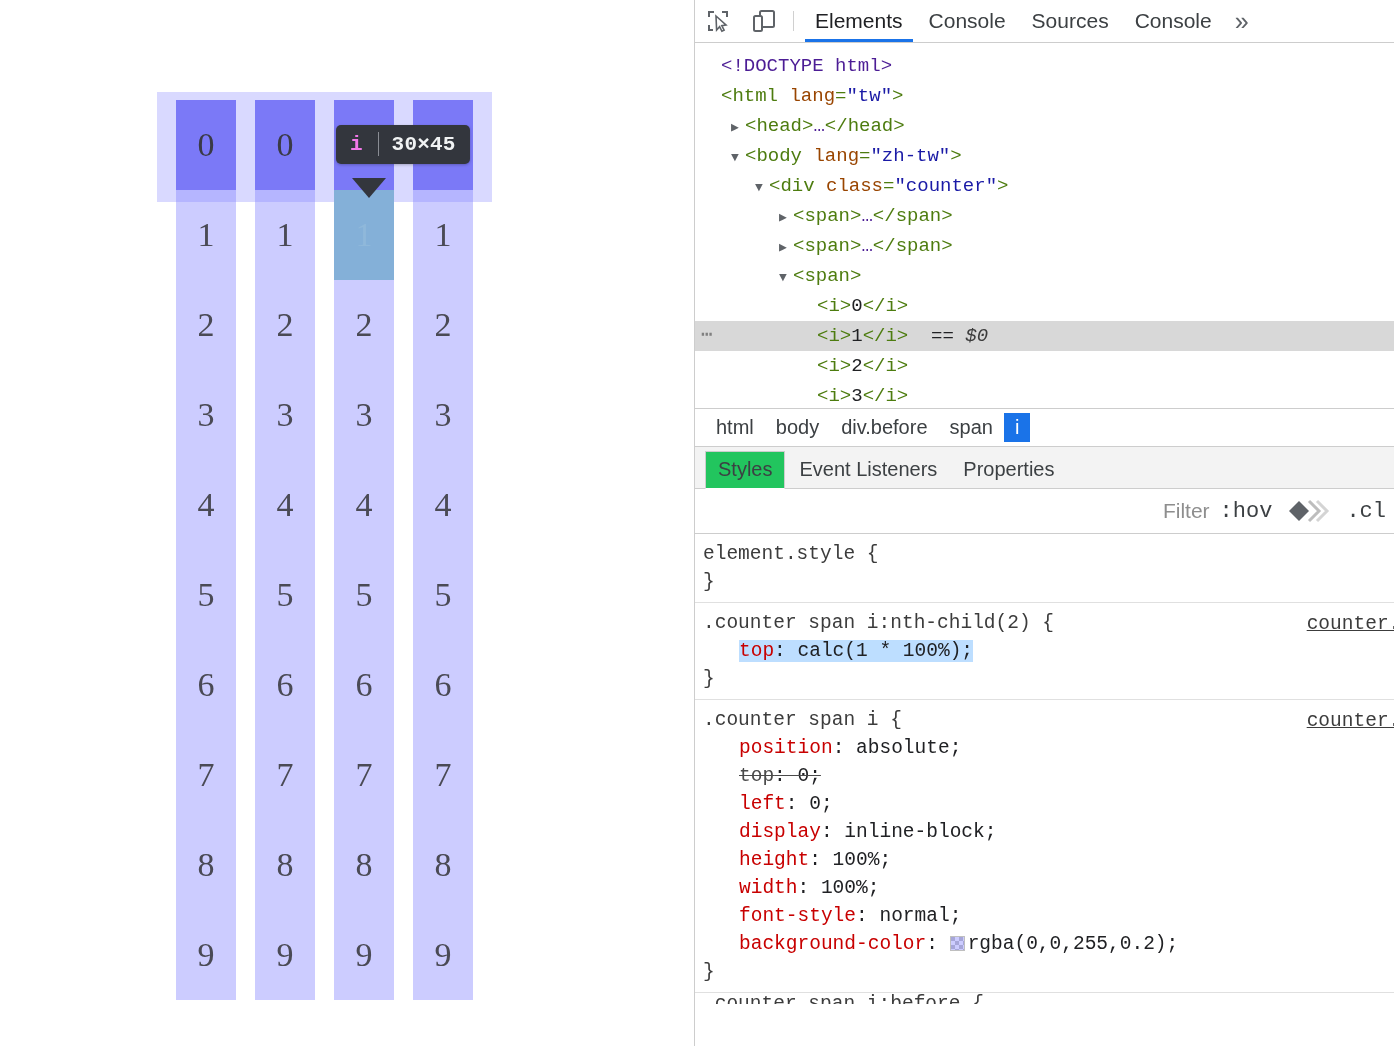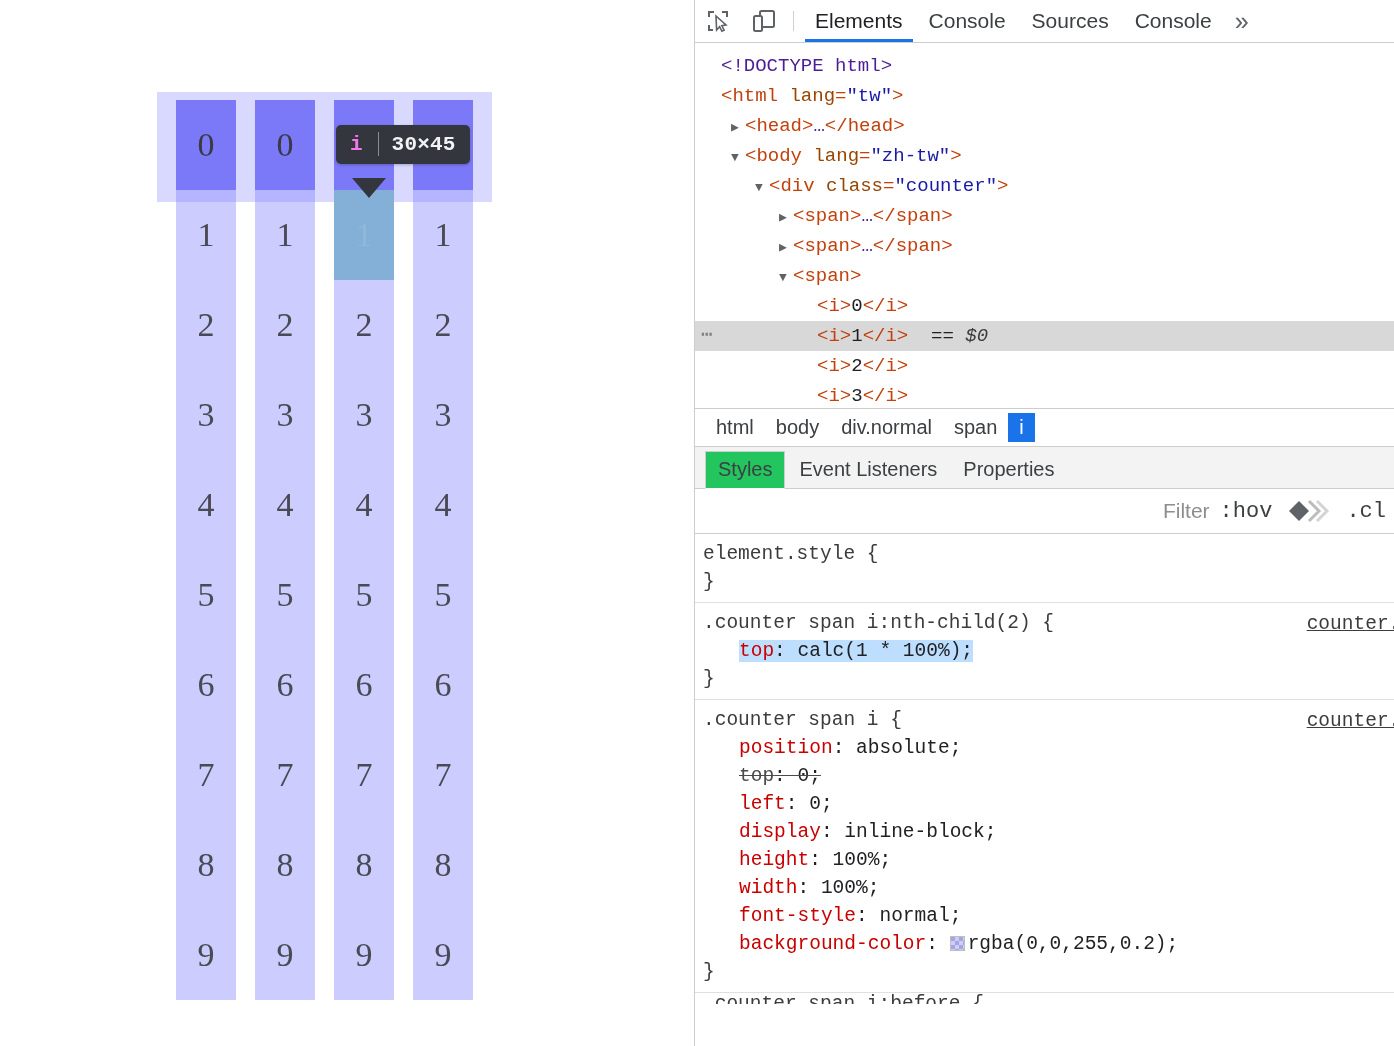--- a/index.html
+++ b/index.html
@@ -179,21 +179,21 @@
     position: relative;
     height: 30px;
   }
   .node.sel {
     background: #d8d8d8;
   }
   .node .ell {
     position: absolute; left: 6px; top: -1px;
     color: #808080; letter-spacing: 1px;
   }
-  .tw { color: #c2410c; }        
+  .tw { color: #4d7c0f; }        
   .attr { color: #994500; }      
   .val { color: #1a1aa6; }
   .gray { color: #4c1d95; }
   .txt { color: #202124; }
   .eq0 { color: #3c3c3c; font-style: italic; }
   .arrow {
     display: inline-block;
     width: 14px;
     color: #5f6368;
     font-size: 13px;
@@ -439,21 +439,21 @@
         <div class="node"><span style="display:inline-block;width:84px"></span><span class="arrow open"></span><span class="tw">&lt;span&gt;</span></div>
         <div class="node"><span style="display:inline-block;width:108px"></span><span class="arrow none"></span><span class="tw">&lt;i&gt;</span><span class="txt">0</span><span class="tw">&lt;/i&gt;</span></div>
         <div class="node sel"><span class="ell">⋯</span><span style="display:inline-block;width:108px"></span><span class="arrow none"></span><span class="tw">&lt;i&gt;</span><span class="txt">1</span><span class="tw">&lt;/i&gt;</span>  <span class="txt">==</span> <span class="eq0">$0</span></div>
         <div class="node"><span style="display:inline-block;width:108px"></span><span class="arrow none"></span><span class="tw">&lt;i&gt;</span><span class="txt">2</span><span class="tw">&lt;/i&gt;</span></div>
         <div class="node"><span style="display:inline-block;width:108px"></span><span class="arrow none"></span><span class="tw">&lt;i&gt;</span><span class="txt">3</span><span class="tw">&lt;/i&gt;</span></div>
       </div>
 
     <div id="breadcrumb">
         <span class="crumb">html</span>
         <span class="crumb">body</span>
-        <span class="crumb">div.normal</span>
+        <span class="crumb">div.before</span>
         <span class="crumb">span</span>
         <span class="crumb active">i</span>
       </div>
 
     <div id="styles-tabs">
         <div class="st-tab active">Styles</div>
         <div class="st-tab">Event Listeners</div>
         <div class="st-tab">Properties</div>
       </div>
 

